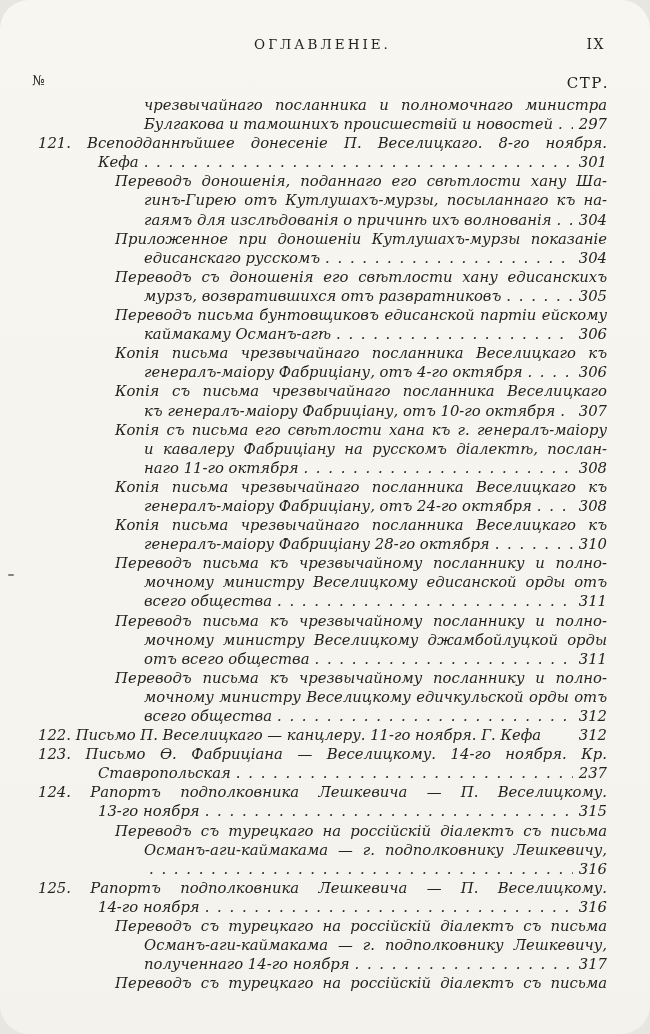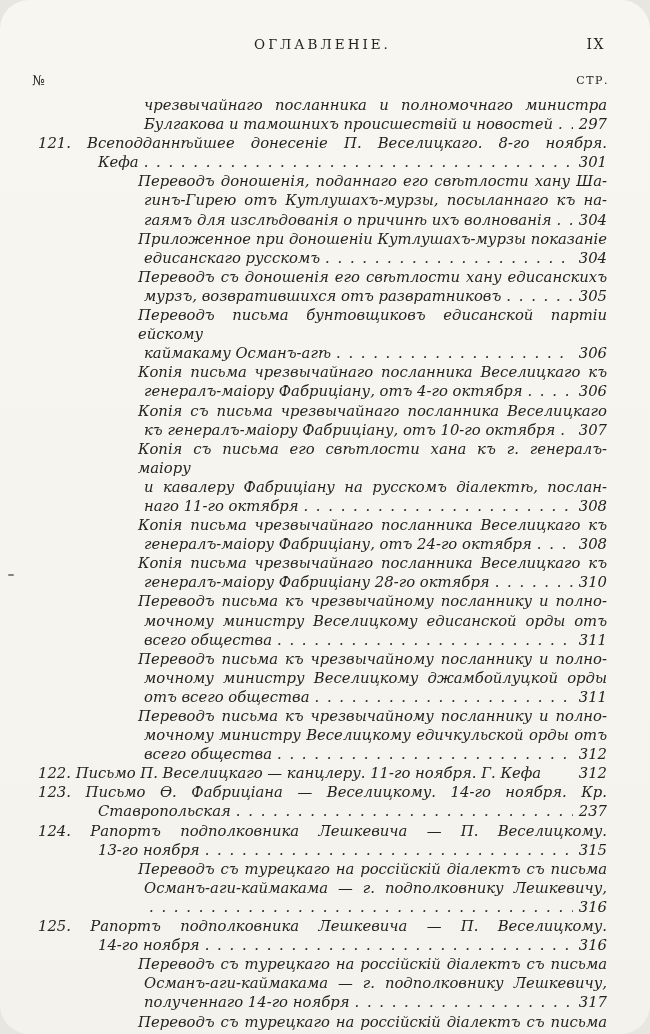--- a/index.html
+++ b/index.html
@@ -27,40 +27,40 @@
     position:absolute;right:2px;top:0;
     letter-spacing:1.5px;font-size:14px;
   }
   .col-heads{
     position:relative;
     margin:16px 43px 0 38px;
     height:18px;
     font-size:12px;
   }
   .col-no{position:absolute;left:-6px;top:0;font-size:13.5px;letter-spacing:1px;}
-  .col-str{position:absolute;right:-2px;top:2px;font-size:11px;letter-spacing:1.5px;}
+  .col-str{position:absolute;right:-2px;top:2px;font-size:15px;letter-spacing:1.5px;}
   .toc{
     margin:5px 43px 0 38px;
     font-size:14.8px;
     line-height:19.1px;
     font-style:italic;
   }
   .line{display:block;}
   .line.mid{
     text-align:justify;
     text-align-last:justify;
   }
   .line.last{
     display:flex;
     align-items:center;
   }
   .line .txt{white-space:nowrap;}
   .ind0{margin-left:0;}
   .ind1{margin-left:60px;}
-  .ind2{margin-left:100px;}
+  .ind2{margin-left:77px;}
   .ind3{margin-left:106px;}
   .leader{
     flex:1 1 auto;
     overflow:hidden;
     white-space:nowrap;
     margin:0 6px 0 5px;
     min-width:8px;
   }
   .leader.dots::after{
     content:". . . . . . . . . . . . . . . . . . . . . . . . . . . . . . . . . . . . . . . . . . . . . . . . . . . . . . . . . . . .";

